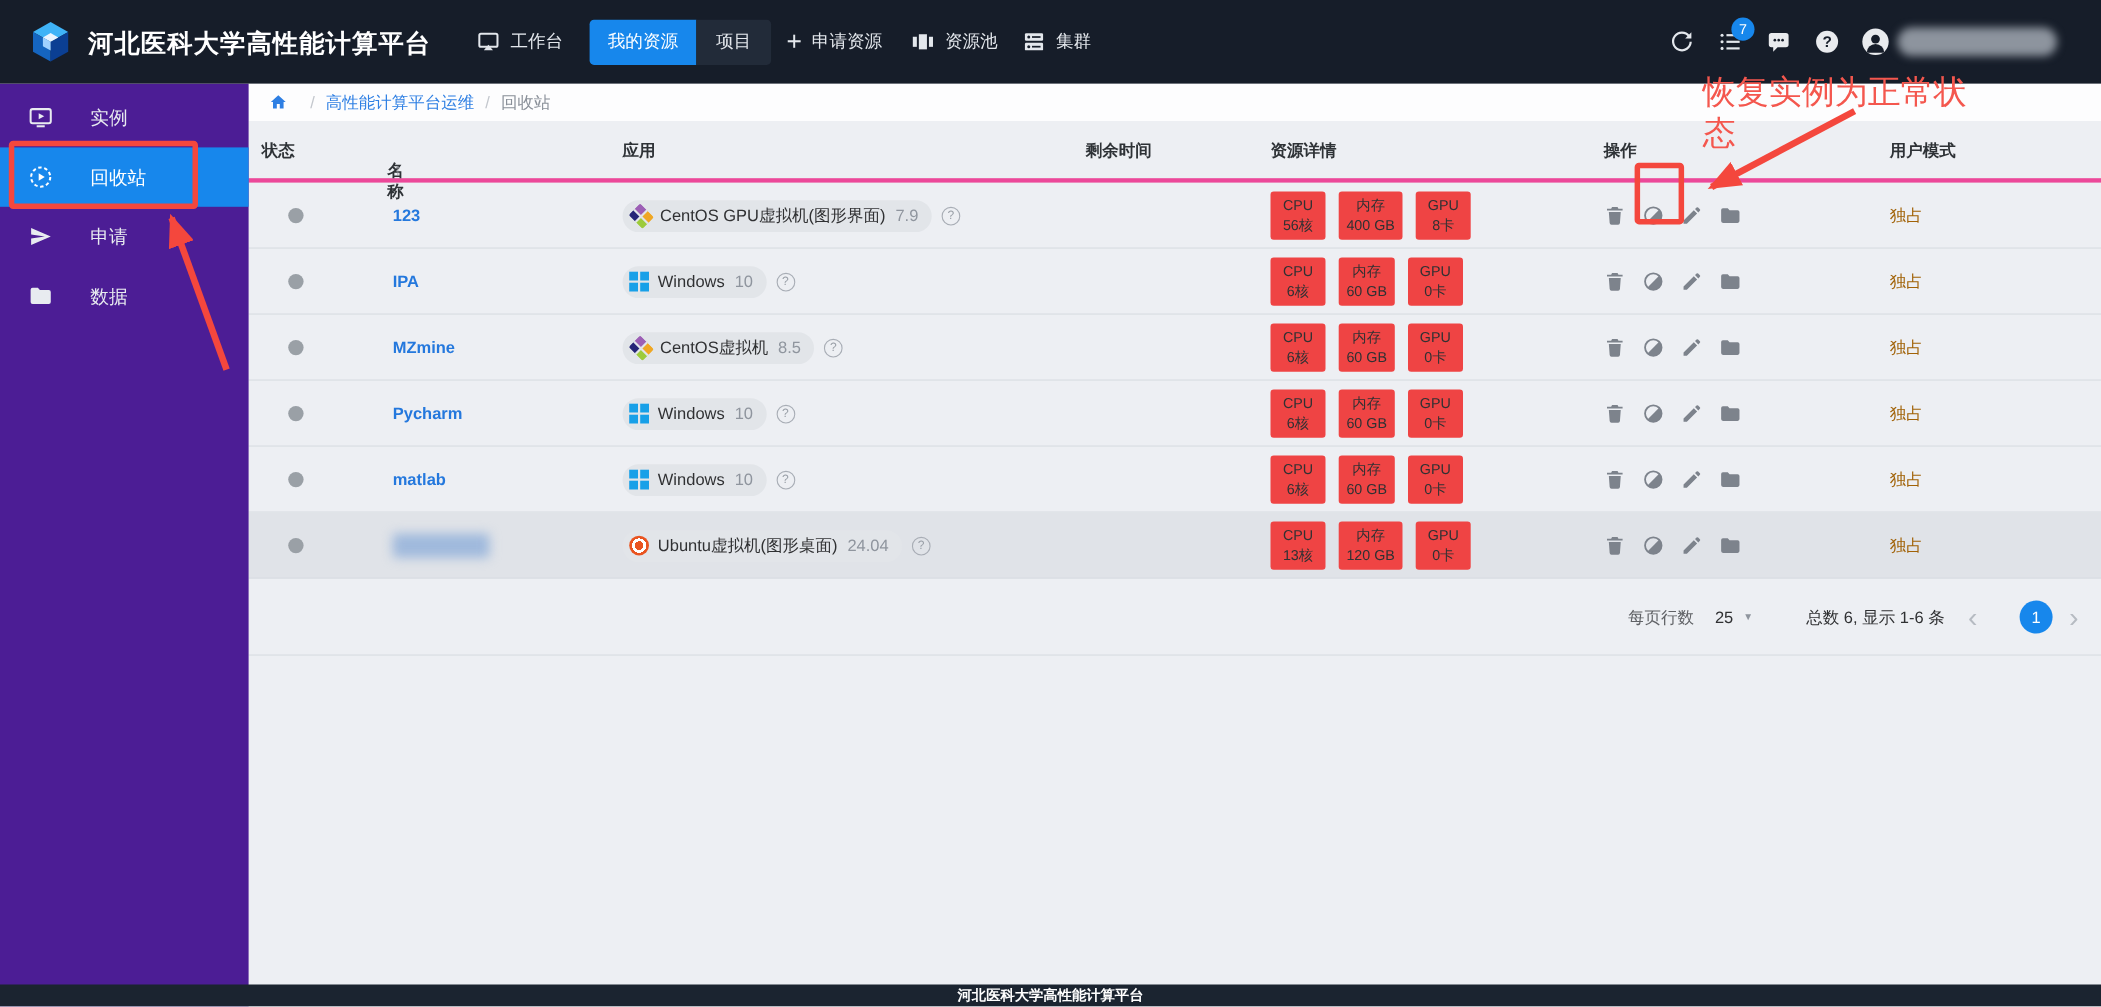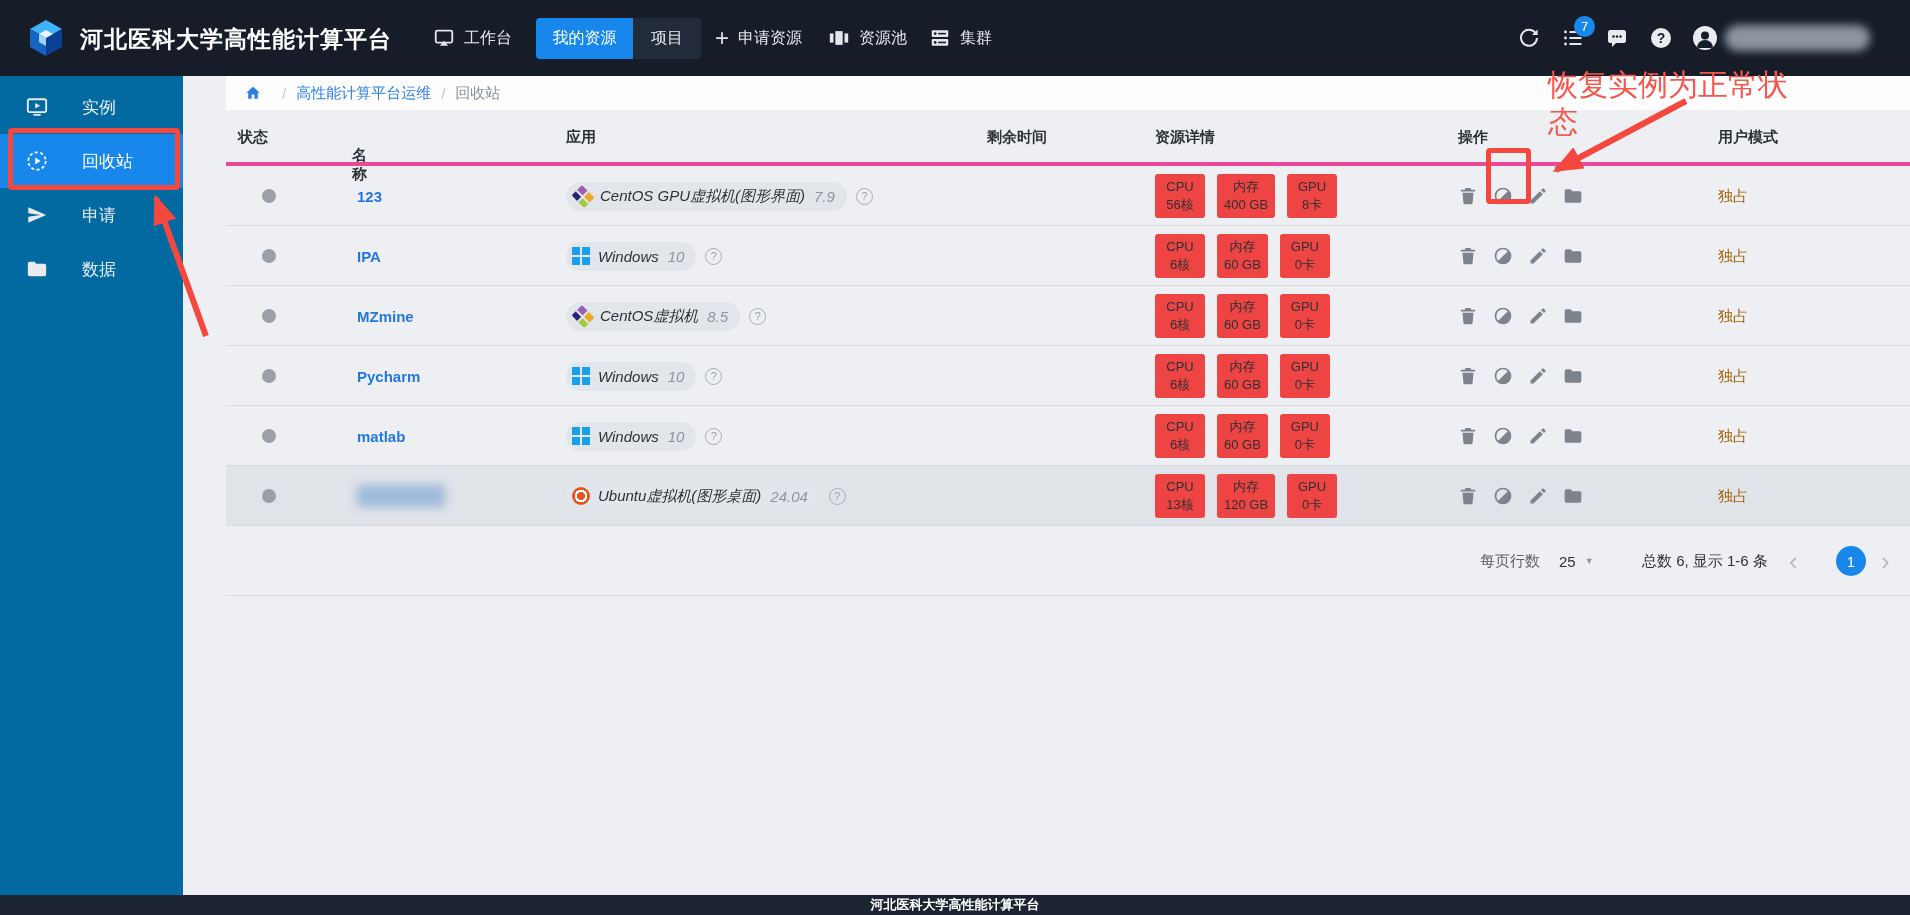--- a/index.html
+++ b/index.html
@@ -22,21 +22,21 @@
   .nav-cluster { left:929px; }
   .plus-glyph { font-size:24px; font-weight:300; color:#e3e7ec; line-height:1; }
   .nav-right { position:absolute; right:0; top:0; height:76px; display:flex; align-items:center; }
   .nav-icon { position:relative; width:24px; height:24px; margin-right:20px; cursor:pointer; }
   .nav-icon svg { display:block; }
   .count-badge { position:absolute; top:-10px; right:-10px; min-width:21px; height:21px; background:#1787ec; border-radius:50%; color:#fff; font-size:13px; display:flex; align-items:center; justify-content:center; }
   .avatar { width:24px; height:24px; border-radius:50%; overflow:hidden; background:#e9ebee; margin-right:8px; }
   .user-blur { width:145px; height:26px; border-radius:13px; background:#8d949e; filter:blur(4px); margin-right:40px; }
 
   
-  .sidebar { position:absolute; left:0; top:76px; width:183px; bottom:0; background:#0369a1; z-index:10; padding-top:4px; }
+  .sidebar { position:absolute; left:0; top:76px; width:226px; bottom:0; background:#4c1d95; z-index:10; padding-top:4px; }
   .side-item { height:54px; display:flex; align-items:center; padding-left:26px; color:#e8ebf0; font-size:17px; cursor:pointer; }
   .side-item .s-icon { width:22px; height:22px; margin-right:34px; flex:0 0 22px; }
   .side-item.active { background:#1787ec; color:#fff; }
 
   
   .main { position:absolute; left:226px; top:76px; right:0; bottom:0; background:#edeff3; }
   .breadcrumb-bar { position:absolute; left:0; top:0; right:0; height:34px; background:#fdfdfe; display:flex; align-items:center; padding-left:18px; font-size:15px; }
   .crumb-home { width:18px; height:18px; margin-right:10px; cursor:pointer; }
   .crumb-sep { color:#c3c7cd; margin:0 10px; }
   .crumb-link { color:#2e7fe3; cursor:pointer; }
@@ -52,21 +52,21 @@
   .trow { position:relative; height:60px; border-bottom:1px solid #d8dce1; }
   .trow.hl { background:#e0e3e8; }
   .cell { position:absolute; top:0; height:60px; display:flex; align-items:center; }
   .c-status { left:36px; } .c-name { left:131px; } .c-app { left:340px; }
   .c-res { left:929px; gap:12px; } .c-act { left:1232px; gap:15px; } .c-mode { left:1492px; }
   .status-dot { width:14px; height:14px; border-radius:50%; background:#9aa0a6; }
   .name-link { color:#2478dd; font-size:15px; font-weight:bold; cursor:pointer; }
   .name-blur { display:none; width:88px; height:22px; border-radius:3px; background:#9fb9dc; filter:blur(5px); }
   .trow.blurred .name-blur { display:block; }
 
-  .app-badge { display:flex; align-items:center; height:29px; background:#e2e5e9; border-radius:15px; padding:0 12px 0 6px;font-style:italic; }
+  .app-badge { display:flex; align-items:center; height:29px; background:#e2e5e9; border-radius:15px; padding:0 12px 0 6px; }
   .os-icon { width:18px; height:18px; margin-right:8px; flex:0 0 18px; }
   .os-windows { background:
     linear-gradient(#18a0e8,#18a0e8) 0 0/8px 8px no-repeat,
     linear-gradient(#18a0e8,#18a0e8) 10px 0/8px 8px no-repeat,
     linear-gradient(#18a0e8,#18a0e8) 0 10px/8px 8px no-repeat,
     linear-gradient(#18a0e8,#18a0e8) 10px 10px/8px 8px no-repeat; }
   .os-centos { width:15px; height:15px; margin-left:2px;
     background:
     linear-gradient(#e2e5e9,#e2e5e9) center/100% 2px no-repeat,
     linear-gradient(#e2e5e9,#e2e5e9) center/2px 100% no-repeat,

